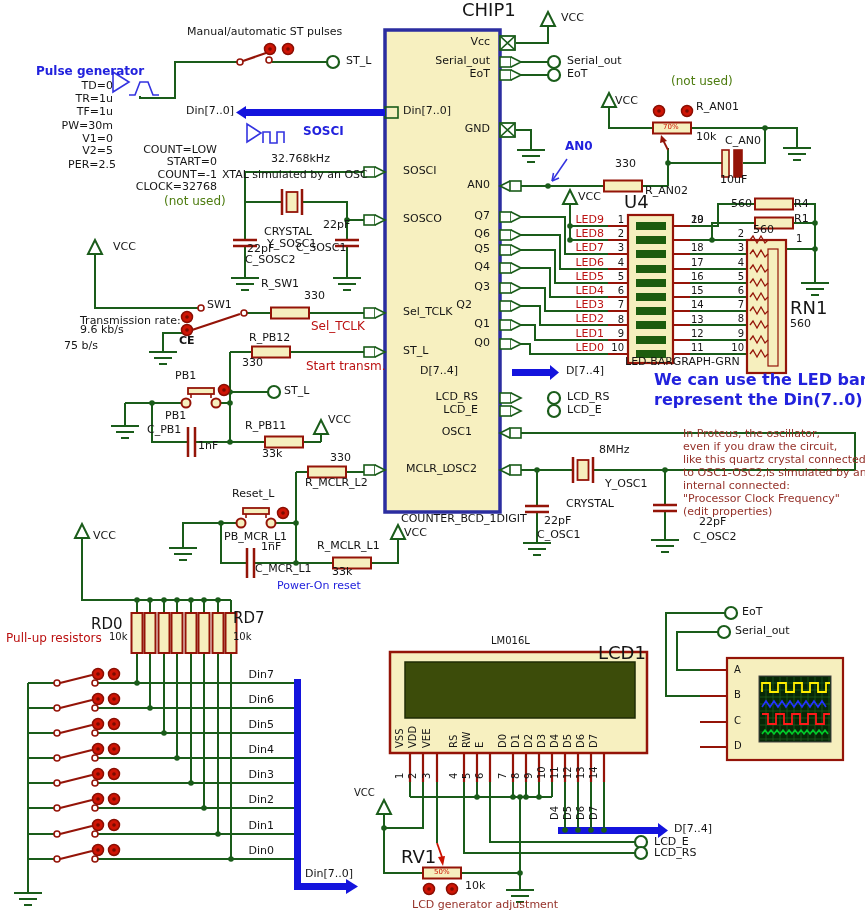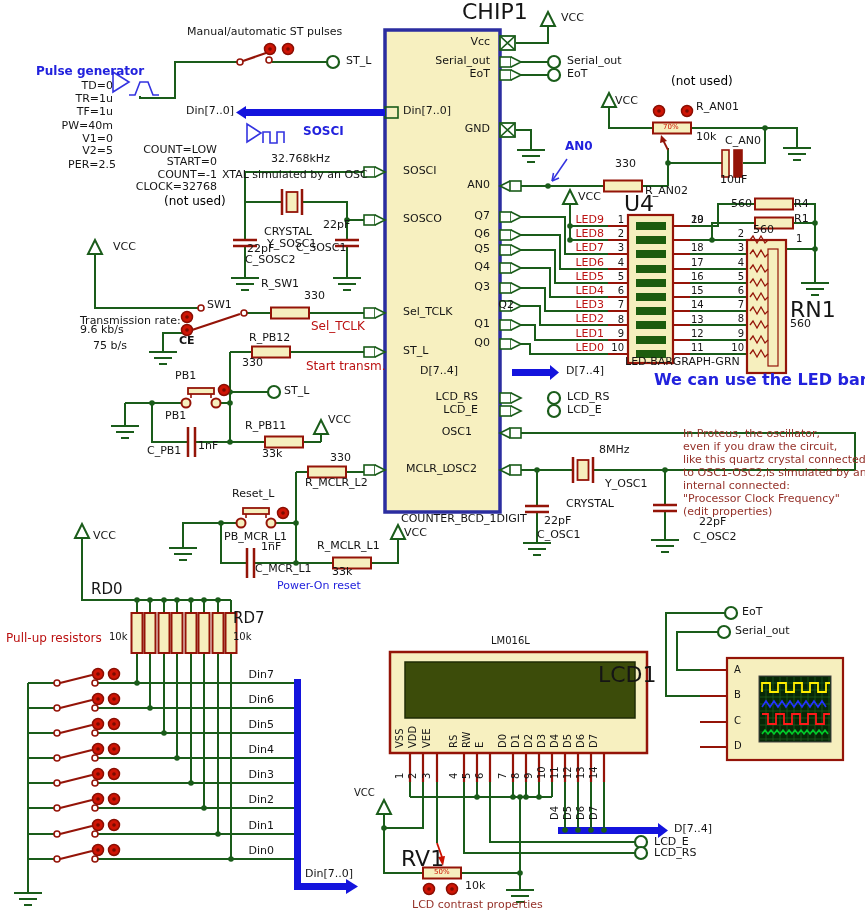--- a/index.html
+++ b/index.html
@@ -1,29 +1,29 @@
 <!DOCTYPE html>
 <html><head>
 <meta charset="utf-8">
 <style>
   html,body{margin:0;padding:0;background:#fff}
   #root{position:relative;width:865px;height:923px;background:#fff;overflow:hidden;
         font-family:"DejaVu Sans","Liberation Sans",sans-serif}
   .lb{position:absolute;font-size:11px;color:#151515;white-space:nowrap;line-height:1}
   .sm{font-size:10px}
-  .big{font-size:22px}
+  .big{font-size:18px}
   .med{font-size:15px}
   .pct{font-size:7px;color:#cc1100}
   .ra{transform:translateX(-100%)}
   .red{color:#bb1111}
   .red12{color:#bb1111;font-size:12px}
   .blue{color:#2222dd}
   .bluebold{color:#2222dd;font-weight:bold;font-size:12px}
   .bluebig{color:#2222dd;font-size:16px;font-weight:bold}
-  .orange{color:#000000;font-size:12px}
+  .orange{color:#4d7c0f;font-size:12px}
   .note{color:#953129}
   .bold{font-weight:bold}
   .vt{transform-origin:left bottom;transform:rotate(-90deg)}
   svg{position:absolute;left:0;top:0}
 </style>
 </head>
 <body>
 
 <div id="root">
 
@@ -530,42 +530,42 @@
         <use href="#rdot" x="114" y="850"></use>
 </g>
 </svg>
 
 <span class="lb" style="left:187px;top:26px">Manual/automatic ST pulses</span>
 <span class="lb" style="left:346px;top:55px">ST_L</span>
 <span class="lb bluebold" style="left:36px;top:65px">Pulse generator</span>
 <span class="lb ra" style="left:113px;top:80px">TD=0</span>
 <span class="lb ra" style="left:113px;top:93px">TR=1u</span>
 <span class="lb ra" style="left:113px;top:106px">TF=1u</span>
-<span class="lb ra" style="left:113px;top:120px">PW=40m</span>
+<span class="lb ra" style="left:113px;top:120px">PW=30m</span>
 <span class="lb ra" style="left:113px;top:133px">V1=0</span>
 <span class="lb ra" style="left:113px;top:145px">V2=5</span>
 <span class="lb ra" style="left:116px;top:159px">PER=2.5</span>
 <span class="lb ra" style="left:234px;top:105px">Din[7..0]</span>
 
 <span class="lb big" style="left:462px;top:1px">CHIP1</span>
 <span class="lb" style="left:401px;top:513px">COUNTER_BCD_1DIGIT</span>
 <span class="lb ra" style="left:490px;top:36px">Vcc</span>
 <span class="lb ra" style="left:490px;top:55px">Serial_out</span>
 <span class="lb ra" style="left:490px;top:68px">EoT</span>
 <span class="lb" style="left:403px;top:105px">Din[7..0]</span>
 <span class="lb ra" style="left:490px;top:123px">GND</span>
 <span class="lb" style="left:403px;top:165px">SOSCI</span>
 <span class="lb ra" style="left:490px;top:179px">AN0</span>
 <span class="lb" style="left:403px;top:213px">SOSCO</span>
 <span class="lb ra" style="left:490px;top:210px">Q7</span>
 <span class="lb ra" style="left:490px;top:228px">Q6</span>
 <span class="lb ra" style="left:490px;top:243px">Q5</span>
 <span class="lb ra" style="left:490px;top:261px">Q4</span>
 <span class="lb ra" style="left:490px;top:281px">Q3</span>
-<span class="lb ra" style="left:514px;top:299px">Q2</span>
+<span class="lb ra" style="left:472px;top:299px">Q2</span>
 <span class="lb ra" style="left:490px;top:318px">Q1</span>
 <span class="lb ra" style="left:490px;top:337px">Q0</span>
 <span class="lb" style="left:403px;top:306px">Sel_TCLK</span>
 <span class="lb" style="left:403px;top:345px">ST_L</span>
 <span class="lb" style="left:420px;top:365px">D[7..4]</span>
 <span class="lb ra" style="left:478px;top:391px">LCD_RS</span>
 <span class="lb ra" style="left:478px;top:404px">LCD_E</span>
 <span class="lb ra" style="left:472px;top:426px">OSC1</span>
 <span class="lb" style="left:406px;top:463px">MCLR_L</span>
 <span class="lb ra" style="left:477px;top:463px">OSC2</span>
@@ -595,33 +595,33 @@
 <span class="lb bluebold" style="left:303px;top:125px">SOSCI</span>
 <span class="lb" style="left:264px;top:226px">CRYSTAL</span>
 <span class="lb" style="left:267px;top:238px">Y_SOSC1</span>
 <span class="lb" style="left:323px;top:219px">22pF</span>
 <span class="lb" style="left:296px;top:242px">C_SOSC1</span>
 <span class="lb" style="left:247px;top:243px">22pF</span>
 <span class="lb" style="left:245px;top:254px">C_SOSC2</span>
 
 <span class="lb" style="left:80px;top:315px">Transmission rate:</span>
 <span class="lb" style="left:80px;top:324px">9.6 kb/s</span>
-<span class="lb" style="left:93px;top:340px">75 b/s</span>
+<span class="lb" style="left:64px;top:340px">75 b/s</span>
 <span class="lb" style="left:207px;top:299px">SW1</span>
 <span class="lb bold" style="left:179px;top:335px">CE</span>
 <span class="lb" style="left:261px;top:278px">R_SW1</span>
 <span class="lb" style="left:304px;top:290px">330</span>
 <span class="lb red12" style="left:311px;top:320px">Sel_TCLK</span>
 
 <span class="lb" style="left:249px;top:332px">R_PB12</span>
 <span class="lb" style="left:242px;top:357px">330</span>
 <span class="lb red12" style="left:306px;top:360px">Start transm.</span>
 <span class="lb" style="left:175px;top:370px">PB1</span>
 <span class="lb" style="left:165px;top:410px">PB1</span>
-<span class="lb" style="left:147px;top:445px">C_PB1</span>
+<span class="lb" style="left:147px;top:424px">C_PB1</span>
 <span class="lb" style="left:198px;top:440px">1nF</span>
 <span class="lb" style="left:245px;top:420px">R_PB11</span>
 <span class="lb" style="left:262px;top:448px">33k</span>
 
 <span class="lb" style="left:232px;top:488px">Reset_L</span>
 <span class="lb" style="left:224px;top:531px">PB_MCR_L1</span>
 <span class="lb" style="left:261px;top:541px">1nF</span>
 <span class="lb" style="left:255px;top:563px">C_MCR_L1</span>
 <span class="lb" style="left:317px;top:540px">R_MCLR_L1</span>
 <span class="lb" style="left:332px;top:566px">33k</span>
@@ -683,54 +683,55 @@
 <span class="lb sm ra" style="left:744px;top:343px">10</span>
 <span class="lb sm" style="left:796px;top:234px">1</span>
 <span class="lb big" style="left:790px;top:299px">RN1</span>
 <span class="lb" style="left:790px;top:318px">560</span>
 <span class="lb" style="left:794px;top:198px">R4</span>
 <span class="lb" style="left:731px;top:198px">560</span>
 <span class="lb" style="left:794px;top:213px">R1</span>
 <span class="lb" style="left:753px;top:224px">560</span>
 
 <span class="lb bluebig" style="left:654px;top:372px">We can use the LED bar to</span>
+<span class="lb bluebig" style="left:654px;top:392px">represent the Din(7..0)</span>
 
 <span class="lb" style="left:599px;top:444px">8MHz</span>
 <span class="lb" style="left:605px;top:478px">Y_OSC1</span>
 <span class="lb" style="left:566px;top:498px">CRYSTAL</span>
 <span class="lb" style="left:544px;top:515px">22pF</span>
 <span class="lb" style="left:537px;top:529px">C_OSC1</span>
 <span class="lb" style="left:699px;top:516px">22pF</span>
 <span class="lb" style="left:693px;top:531px">C_OSC2</span>
 
 <span class="lb note" style="left:683px;top:428px">In Proteus, the oscillator,</span>
 <span class="lb note" style="left:683px;top:441px">even if you draw the circuit,</span>
 <span class="lb note" style="left:683px;top:454px">like this quartz crystal connected</span>
 <span class="lb note" style="left:683px;top:467px">to OSC1-OSC2,is simulated by an</span>
 <span class="lb note" style="left:683px;top:480px">internal connected:</span>
 <span class="lb note" style="left:683px;top:493px">"Processor Clock Frequency"</span>
 <span class="lb note" style="left:683px;top:506px">(edit properties)</span>
 
-<span class="lb med" style="left:91px;top:582px">RD0</span>
+<span class="lb med" style="left:91px;top:617px">RD0</span>
 <span class="lb sm" style="left:109px;top:632px">10k</span>
 <span class="lb med" style="left:233px;top:611px">RD7</span>
 <span class="lb sm" style="left:233px;top:632px">10k</span>
 <span class="lb red12" style="left:6px;top:632px">Pull-up resistors</span>
 <span class="lb ra" style="left:274px;top:669px">Din7</span>
 <span class="lb ra" style="left:274px;top:694px">Din6</span>
 <span class="lb ra" style="left:274px;top:719px">Din5</span>
 <span class="lb ra" style="left:274px;top:744px">Din4</span>
 <span class="lb ra" style="left:274px;top:769px">Din3</span>
 <span class="lb ra" style="left:274px;top:794px">Din2</span>
 <span class="lb ra" style="left:274px;top:820px">Din1</span>
 <span class="lb ra" style="left:274px;top:845px">Din0</span>
 <span class="lb" style="left:305px;top:868px">Din[7..0]</span>
 
 <span class="lb sm" style="left:491px;top:636px">LM016L</span>
-<span class="lb big" style="left:598px;top:664px">LCD1</span>
+<span class="lb big" style="left:598px;top:644px">LCD1</span>
 <span class="lb sm vt" style="left:405px;top:738px">VSS</span>
 <span class="lb sm vt" style="left:418px;top:738px">VDD</span>
 <span class="lb sm vt" style="left:432px;top:738px">VEE</span>
 <span class="lb sm vt" style="left:459px;top:738px">RS</span>
 <span class="lb sm vt" style="left:472px;top:738px">RW</span>
 <span class="lb sm vt" style="left:485px;top:738px">E</span>
 <span class="lb sm vt" style="left:508px;top:738px">D0</span>
 <span class="lb sm vt" style="left:521px;top:738px">D1</span>
 <span class="lb sm vt" style="left:534px;top:738px">D2</span>
 <span class="lb sm vt" style="left:547px;top:738px">D3</span>
@@ -756,21 +757,21 @@
 <span class="lb sm vt" style="left:573px;top:810px">D5</span>
 <span class="lb sm vt" style="left:586px;top:810px">D6</span>
 <span class="lb sm vt" style="left:599px;top:810px">D7</span>
 <span class="lb" style="left:674px;top:823px">D[7..4]</span>
 <span class="lb" style="left:654px;top:836px">LCD_E</span>
 <span class="lb" style="left:654px;top:847px">LCD_RS</span>
 
 <span class="lb big" style="left:401px;top:848px">RV1</span>
 <span class="lb pct" style="left:434px;top:869px">50%</span>
 <span class="lb" style="left:465px;top:880px">10k</span>
-<span class="lb note" style="left:412px;top:899px">LCD contrast properties</span>
+<span class="lb note" style="left:412px;top:899px">LCD generator adjustment</span>
 
 <span class="lb sm" style="left:734px;top:665px">A</span>
 <span class="lb sm" style="left:734px;top:690px">B</span>
 <span class="lb sm" style="left:734px;top:716px">C</span>
 <span class="lb sm" style="left:734px;top:741px">D</span>
 <span class="lb" style="left:742px;top:606px">EoT</span>
 <span class="lb" style="left:735px;top:625px">Serial_out</span>
 
 </div>
 

